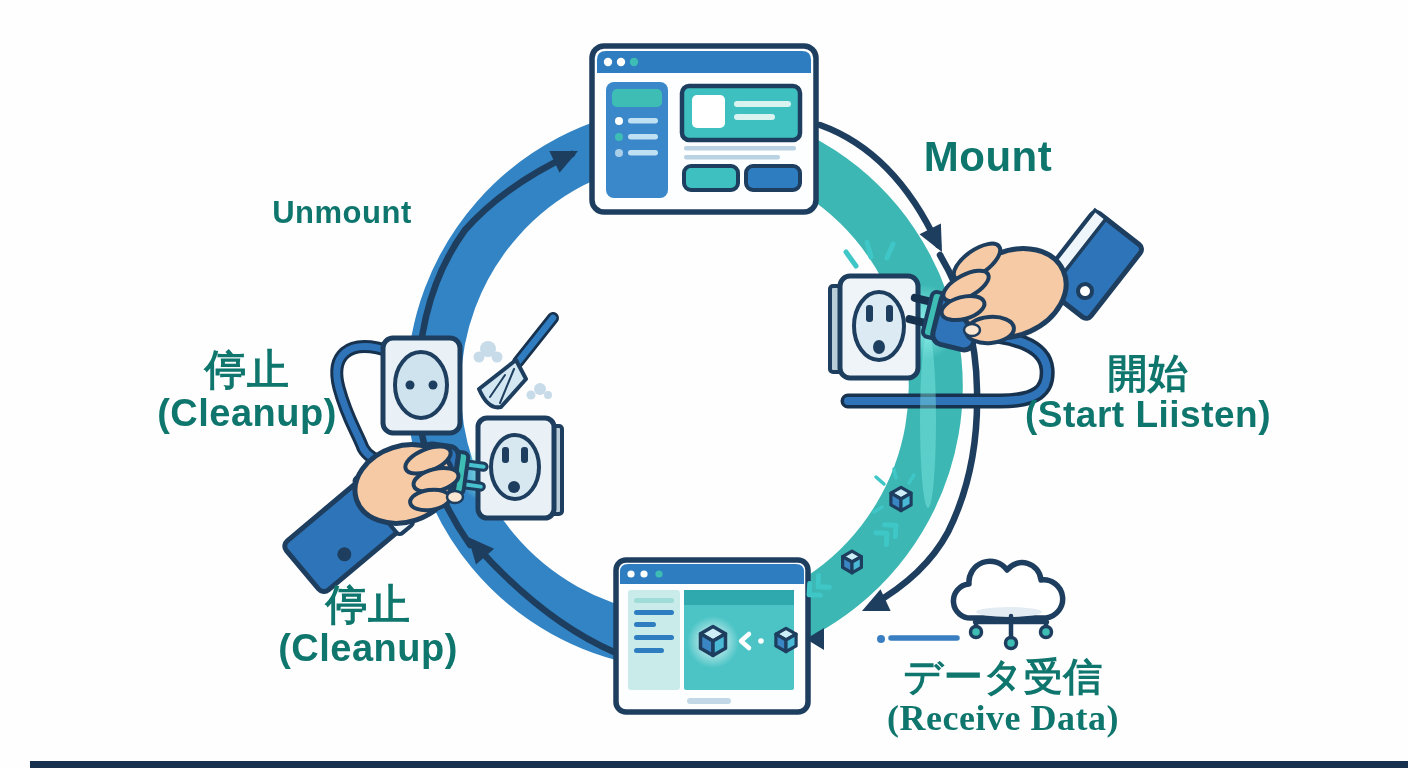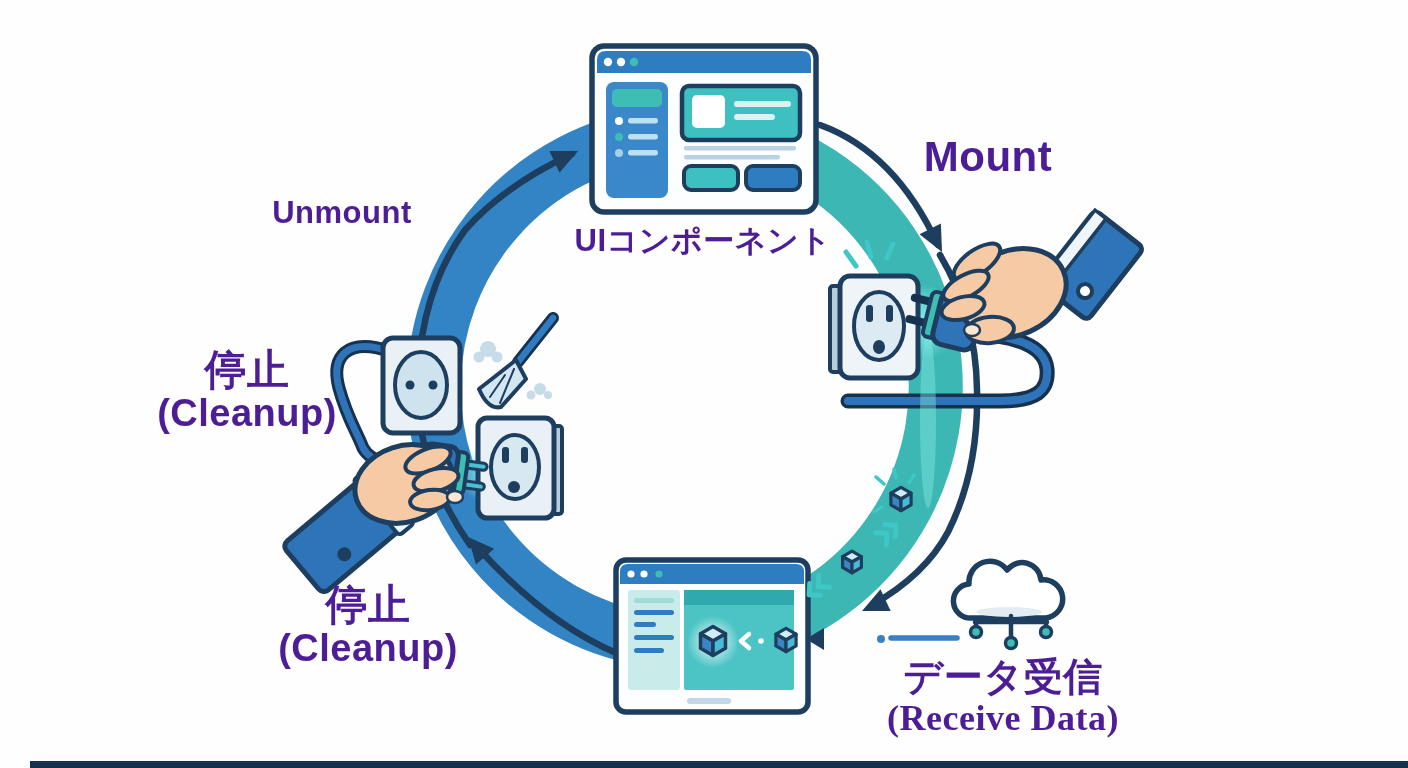--- a/index.html
+++ b/index.html
@@ -7,21 +7,21 @@
     position:relative;
     width:1408px;height:768px;
     background:#fefefe;
     overflow:hidden;
     font-family:"Liberation Sans","DejaVu Sans",sans-serif;
   }
   #art{position:absolute;left:0;top:0;}
   .label{
     position:absolute;
     transform:translate(-50%,-50%);
-    color:#4c1d95;
+    color:#0f766e;
     font-weight:800;
     text-align:center;
     line-height:1.1;
     white-space:nowrap;
     letter-spacing:.5px;
   }
   .label .l1{display:block;}
   .label .l2{display:block;}
   .lbl-unmount{left:342px;top:213px;font-size:31px;}
   .lbl-mount{left:988px;top:157px;font-size:42px;}
@@ -274,22 +274,23 @@
 
   <rect x="30" y="761" width="1378" height="7" fill="#16304d"></rect>
 </svg>
 
 <div class="label lbl-unmount">
   <span class="l1">Unmount</span>
 </div>
 <div class="label lbl-mount">
   <span class="l1">Mount</span>
 </div>
-<div class="label lbl-component">
-  <span class="l1">UIコンポーネント</span>
+<div class="label lbl-start">
+  <span class="l1">開始</span>
+  <span class="l2">(Start Liisten)</span>
 </div>
 <div class="label lbl-receive">
   <span class="l1">データ受信</span>
   <span class="l2">(Receive Data)</span>
 </div>
 <div class="label lbl-cleanup-mid">
   <span class="l1">停止</span>
   <span class="l2">(Cleanup)</span>
 </div>
 <div class="label lbl-cleanup-bottom">

